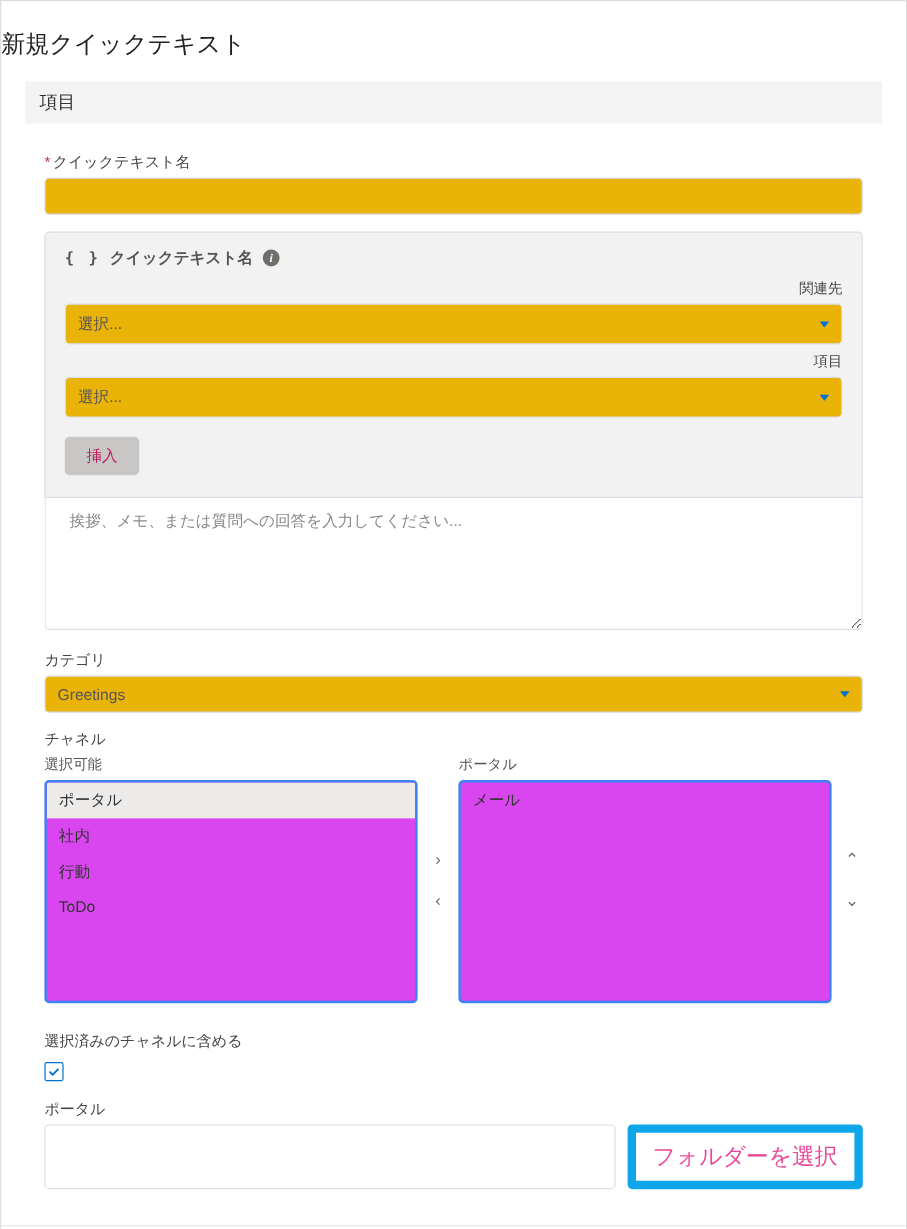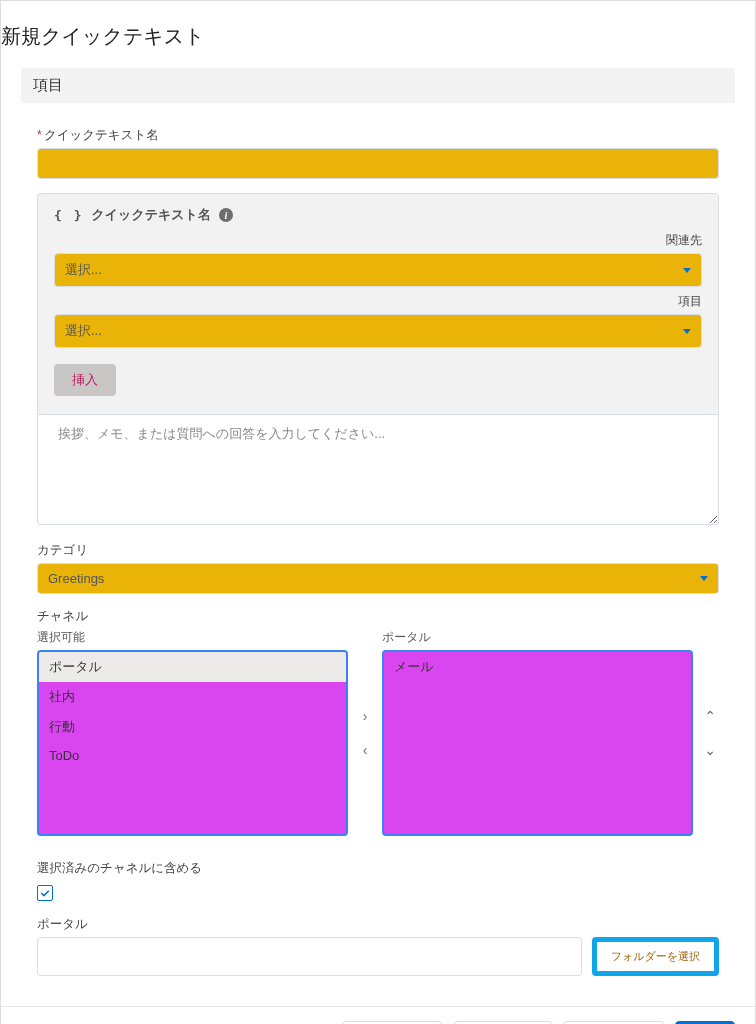--- a/index.html
+++ b/index.html
@@ -197,26 +197,26 @@
     margin-top: 4px;
   }
   .folder-input {
     flex: 1;
     border: 1px solid #d8dde6;
     border-radius: 4px;
     padding: 7px 10px;
     background: #fff;
   }
   .outline-btn {
-    border: 5px solid #0ea5e9;
-    background: #fff;
-    color: #a16207;
+    border: 7px solid #0ea5e9;
+    background: #fff;
+    color: #ec4899;
     padding: 7px 14px;
     border-radius: 4px;
-    font-size: 11px;
+    font-size: 19px;
     cursor: pointer;
     white-space: nowrap;
   }
   .footer {
     border-top: 1px solid #e5e5e5;
     padding: 14px 20px;
     display: flex;
     justify-content: flex-end;
     gap: 10px;
     margin-top: 20px;

